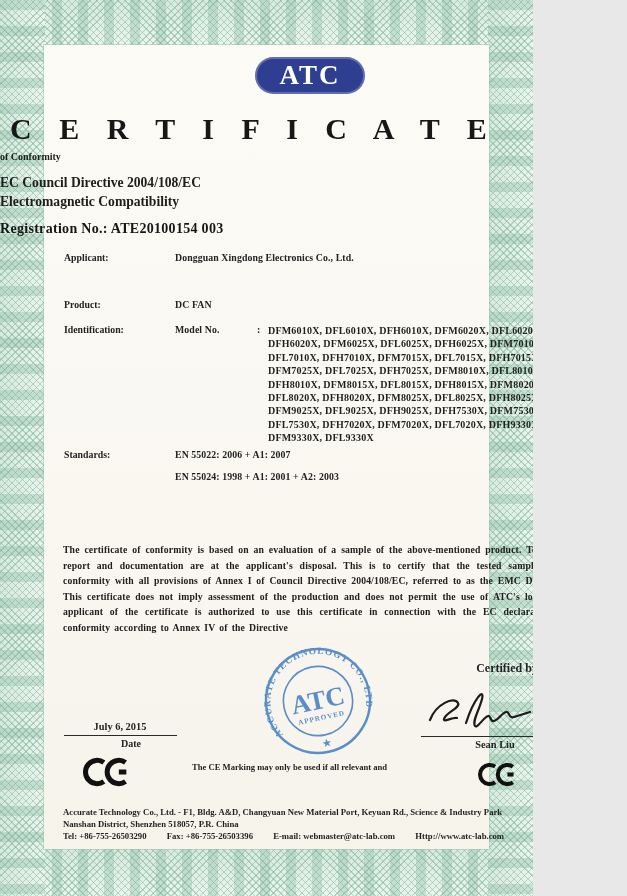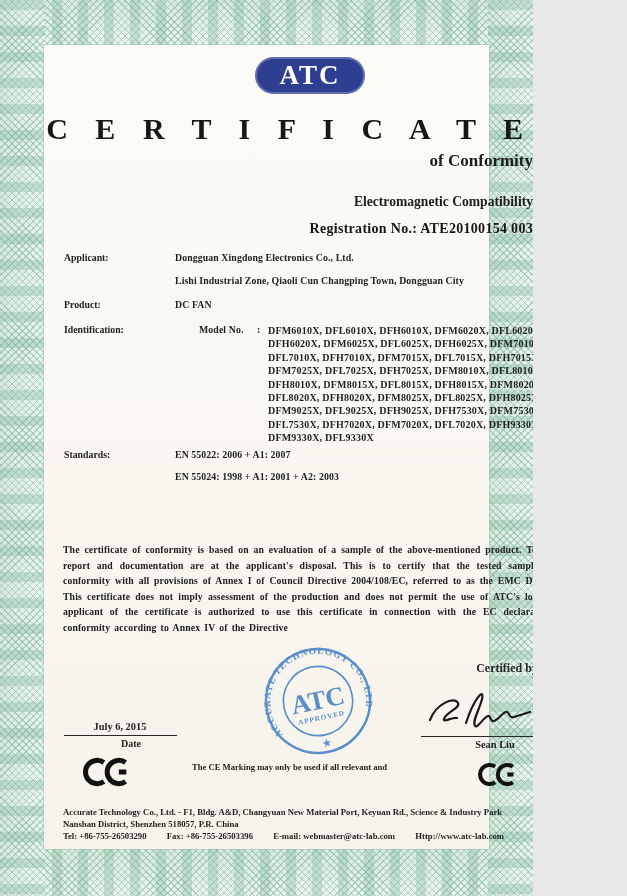--- a/index.html
+++ b/index.html
@@ -30,31 +30,31 @@
   .edge-bottom{bottom:0;height:48px;}
   .edge-left{left:0;}
   .edge-right{right:0;}
   .paper{
     position:absolute;z-index:2;left:44px;top:45px;right:44px;bottom:47px;
     background:linear-gradient(180deg,#fcfbf6 0%,#f9f7f0 60%,#f5f3ea 100%);
     box-shadow:0 0 0 1px rgba(150,195,170,.45);
   }
   .content{position:absolute;z-index:3;inset:0;}
   .abs{position:absolute;}
-  .ctr{left:0;right:0;text-align:right;}
+  .ctr{left:0;right:0;text-align:left;}
   
   .logo{
     left:255px;top:57px;width:110px;height:37px;border-radius:19px;
     display:flex;align-items:center;justify-content:center;
     color:#fff;font-weight:bold;font-size:27px;letter-spacing:2px;
     box-shadow:inset 0 0 0 2px rgba(255,255,255,.25);
   }
   
   .t-main{top:112px;font-size:30px;font-weight:bold;letter-spacing:10px;padding-left:10px;color:#171717;}
-  .t-sub{top:151px;font-size:17px;font-weight:bold;color:#1d1d1d;}
+  .t-sub{top:151px;font-size:10px;font-weight:bold;color:#1d1d1d;}
   .t-dir{top:175px;font-size:13.6px;font-weight:bold;color:#1d1d1d;}
   .t-emc{top:194px;font-size:13.6px;font-weight:bold;color:#1d1d1d;}
   .t-reg{top:221px;font-size:14px;font-weight:bold;color:#161616;letter-spacing:.3px;}
   
   .lbl{left:64px;font-size:9.8px;font-weight:bold;color:#222;}
   .val{left:175px;font-size:9.8px;font-weight:bold;color:#222;letter-spacing:.1px;}
   .models{
     left:268px;top:324px;width:302px;font-size:10px;font-weight:bold;
     line-height:13.4px;white-space:pre-line;color:#1f1f1f;letter-spacing:.2px;
   }
@@ -92,32 +92,32 @@
   <div class="paper"></div>
 
   <div class="content">
 
     <div class="abs logo" style="background:#2e3f92;">
       <span>ATC</span>
     </div>
 
     <div class="abs ctr t-main">C E R T I F I C A T E</div>
     <div class="abs ctr t-sub">of Conformity</div>
+    <div class="abs ctr t-dir">EC Council Directive 2004/108/EC</div>
     <div class="abs ctr t-emc">Electromagnetic Compatibility</div>
     <div class="abs ctr t-reg">Registration No.: ATE20100154 003</div>
 
     <div class="abs lbl" style="top:252px;">Applicant:</div>
     <div class="abs val" style="top:252px;">Dongguan Xingdong Electronics Co., Ltd.</div>
-    <div class="abs val" style="top:275px;">Lishi Industrial Zone, Qiaoli Cun Changping Town, Dongguan City</div>
 
     <div class="abs lbl" style="top:299px;">Product:</div>
     <div class="abs val" style="top:299px;">DC FAN</div>
 
     <div class="abs lbl" style="top:324px;">Identification:</div>
-    <div class="abs val" style="top:324px;margin-left:24px;">Model No.</div>
+    <div class="abs val" style="top:324px;">Model No.</div>
     <div class="abs val" style="left:257px;top:324px;">:</div>
     <div class="abs models">DFM6010X, DFL6010X, DFH6010X, DFM6020X, DFL6020X,
 DFH6020X, DFM6025X, DFL6025X, DFH6025X, DFM7010X,
 DFL7010X, DFH7010X, DFM7015X, DFL7015X, DFH7015X,
 DFM7025X, DFL7025X, DFH7025X, DFM8010X, DFL8010X,
 DFH8010X, DFM8015X, DFL8015X, DFH8015X, DFM8020X,
 DFL8020X, DFH8020X, DFM8025X, DFL8025X, DFH8025X,
 DFM9025X, DFL9025X, DFH9025X, DFH7530X, DFM7530X,
 DFL7530X, DFH7020X, DFM7020X, DFL7020X, DFH9330X,
 DFM9330X, DFL9330X</div>

